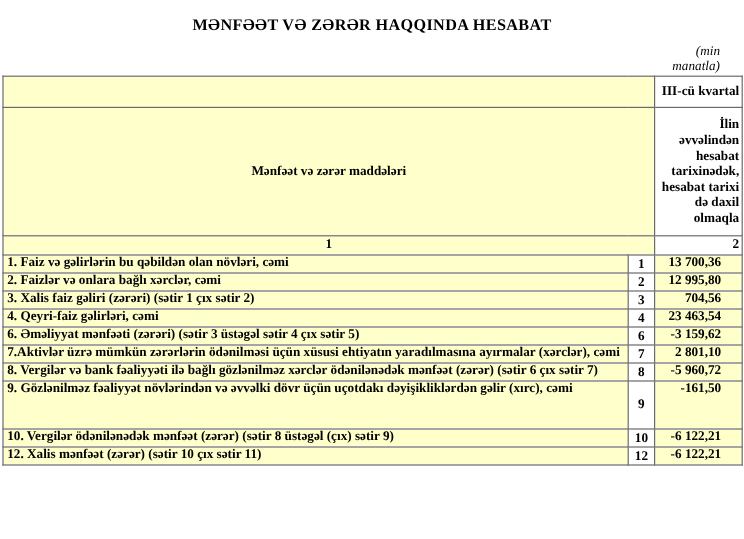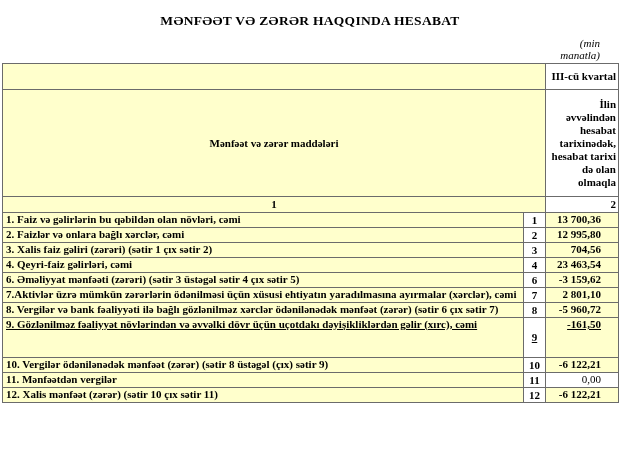--- a/index.html
+++ b/index.html
@@ -48,21 +48,21 @@
   }
   .report th{
     text-align:center;
     vertical-align:middle;
   }
   th.white-col{background:var(--white-bg);text-align:right;}
   tr.h1{height:26px;}
   tr.h2{height:107px;}
   tr.h3{height:16px;}
   tbody tr{height:15px;}
-  tbody tr.tall{height:40px;text-decoration:underline;}
+  tbody tr.tall{height:40px;}
   td.label-cell{
     text-align:left;
     vertical-align:top;
     padding-left:3px;
   }
   td.label-cell.justify{text-align:justify;}
   td.num-cell{
     text-align:center;
     vertical-align:middle;
     background:var(--white-bg);
@@ -90,21 +90,21 @@
     <col style="width:22px">
     <col style="width:73px">
   </colgroup>
   <thead>
     <tr class="h1">
       <th colspan="2"></th>
       <th class="white-col">III-cü kvartal</th>
     </tr>
     <tr class="h2">
       <th colspan="2">Mənfəət və zərər maddələri</th>
-      <th class="white-col">İlin əvvəlindən hesabat tarixinədək, hesabat tarixi də olan olmaqla</th>
+      <th class="white-col">İlin əvvəlindən hesabat tarixinədək, hesabat tarixi də daxil olmaqla</th>
     </tr>
     <tr class="h3">
       <th colspan="2">1</th>
       <th class="white-col">2</th>
     </tr>
   </thead>
   <tbody id="table-body">
   <tr>
     <td class="label-cell">1. Faiz və gəlirlərin bu qəbildən olan növləri, cəmi</td>
     <td class="num-cell">1</td>
@@ -153,25 +153,20 @@
     <td class="num-cell">9</td>
     <td class="value-cell">-161,50</td>
   </tr>
 
   <tr>
     <td class="label-cell">10. Vergilər ödənilənədək mənfəət (zərər) (sətir 8 üstəgəl (çıx) sətir 9)</td>
     <td class="num-cell">10</td>
     <td class="value-cell">-6 122,21</td>
   </tr>
 
-  <tr>
-    <td class="label-cell">11. Mənfəətdən vergilər</td>
-    <td class="num-cell">11</td>
-    <td class="value-cell plain">0,00</td>
-  </tr>
 
   <tr>
     <td class="label-cell">12. Xalis mənfəət (zərər) (sətir 10 çıx sətir 11)</td>
     <td class="num-cell">12</td>
     <td class="value-cell">-6 122,21</td>
   </tr>
 
 </tbody>
 </table>
 

